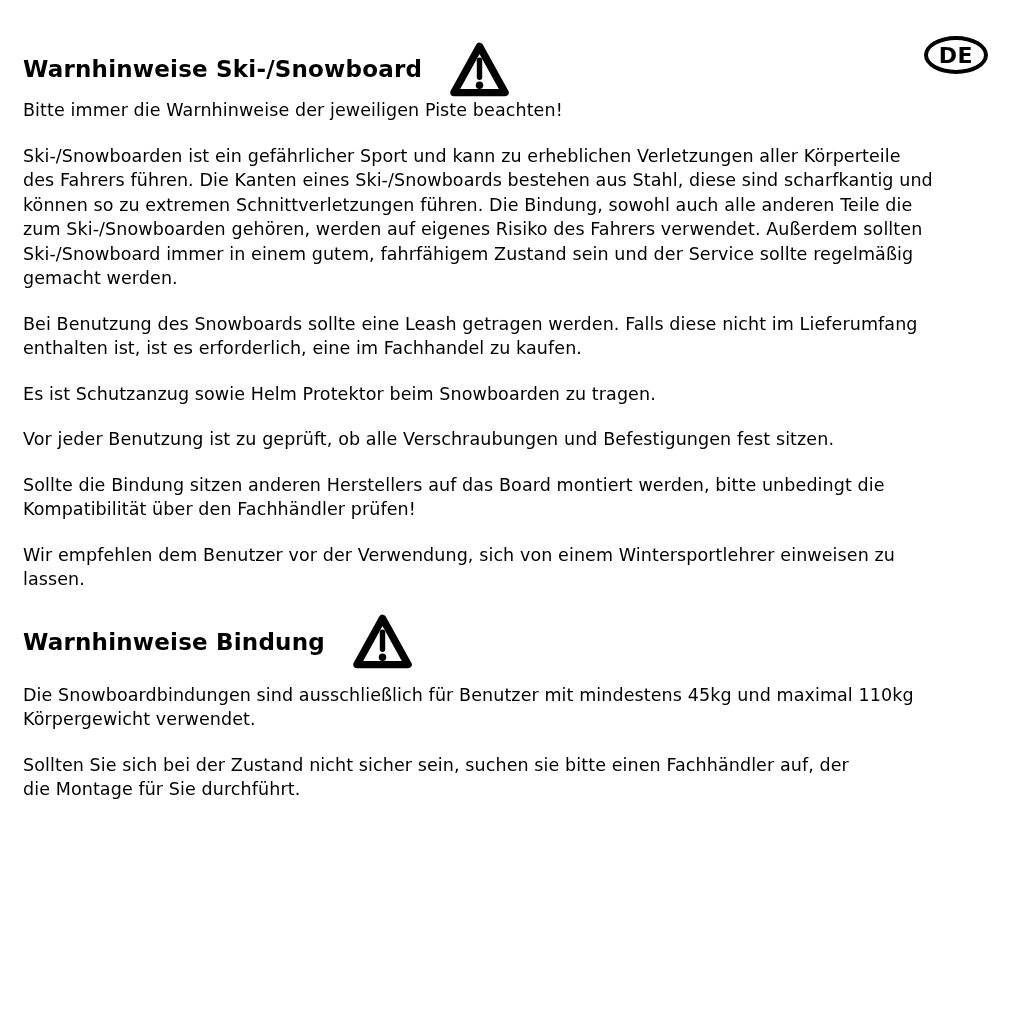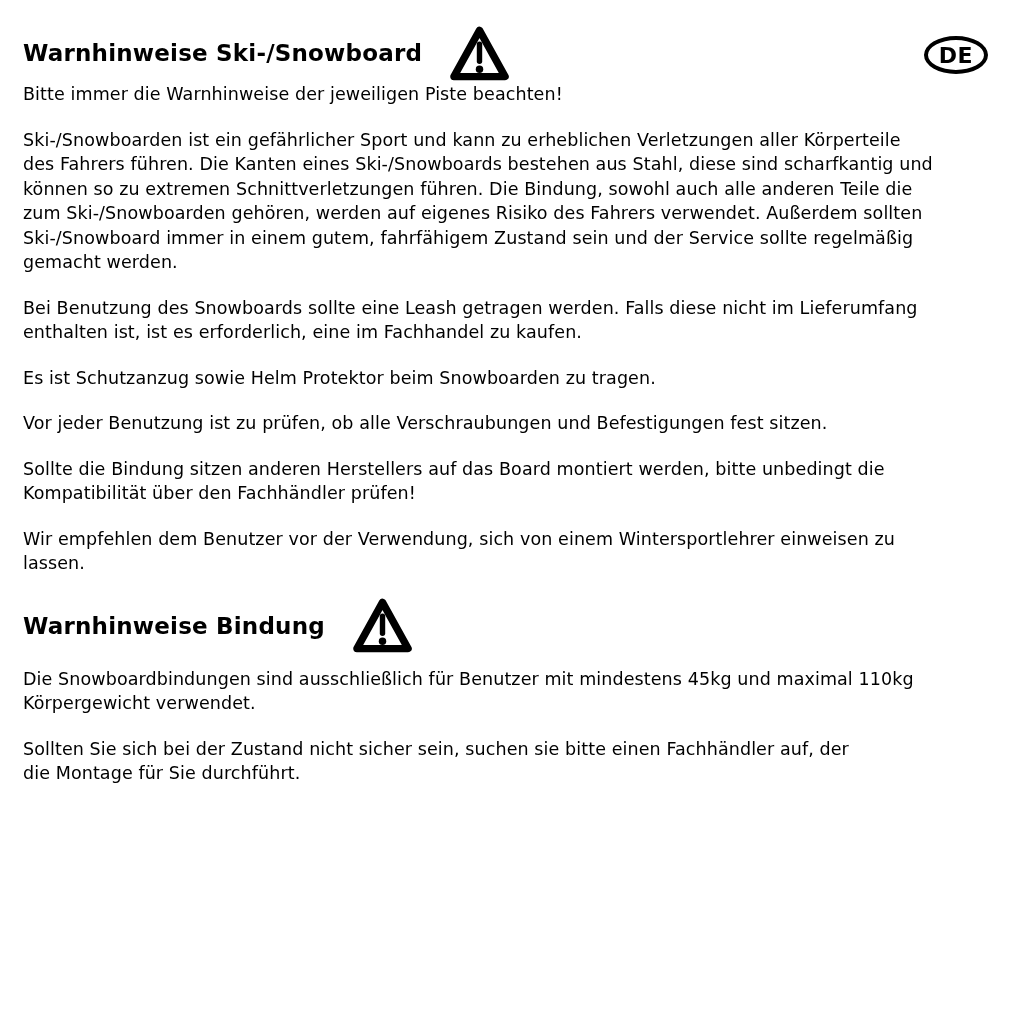--- a/index.html
+++ b/index.html
@@ -7,20 +7,21 @@
     position: relative;
     width: 1027px;
     height: 1032px;
     background: #ffffff;
     color: #000000;
     font-family: "DejaVu Sans", sans-serif;
     overflow: hidden;
   }
   .content {
     padding: 24px 0 0 23px;
+    margin-top: 16px;
   }
   .section-header {
     display: flex;
     align-items: center;
     height: 58px;
   }
   .section-heading {
     font-size: 23px;
     font-weight: bold;
     letter-spacing: 0.2px;
@@ -84,21 +85,21 @@
     <p class="para">Bitte immer die Warnhinweise der jeweiligen Piste beachten!</p>
     <p class="para first-para">Ski-/Snowboarden ist ein gefährlicher Sport und kann zu erheblichen Verletzungen aller Körperteile
 des Fahrers führen. Die Kanten eines Ski-/Snowboards bestehen aus Stahl, diese sind scharfkantig und
 können so zu extremen Schnittverletzungen führen. Die Bindung, sowohl auch alle anderen Teile die
 zum Ski-/Snowboarden gehören, werden auf eigenes Risiko des Fahrers verwendet. Außerdem sollten
 Ski-/Snowboard immer in einem gutem, fahrfähigem Zustand sein und der Service sollte regelmäßig
 gemacht werden.</p>
     <p class="para">Bei Benutzung des Snowboards sollte eine Leash getragen werden. Falls diese nicht im Lieferumfang
 enthalten ist, ist es erforderlich, eine im Fachhandel zu kaufen.</p>
     <p class="para">Es ist Schutzanzug sowie Helm Protektor beim Snowboarden zu tragen.</p>
-    <p class="para">Vor jeder Benutzung ist zu prüfen, ob alle Verschraubungen und Befestigungen fest sitzen.</p>
+    <p class="para">Vor jeder Benutzung ist zu geprüft, ob alle Verschraubungen und Befestigungen fest sitzen.</p>
     <p class="para">Sollte die Bindung sitzen anderen Herstellers auf das Board montiert werden, bitte unbedingt die
 Kompatibilität über den Fachhändler prüfen!</p>
     <p class="para">Wir empfehlen dem Benutzer vor der Verwendung, sich von einem Wintersportlehrer einweisen zu
 lassen.</p>
 
     <div class="section-header header-2">
       <h2 class="section-heading" style="margin:0;">Warnhinweise Bindung</h2>
       <span class="warning-icon">
         <svg viewBox="0 0 62 57" xmlns="http://www.w3.org/2000/svg" aria-hidden="true">
           <path d="M31 5 L57 52 L5 52 Z" fill="none" stroke="#000" stroke-width="7.5" stroke-linejoin="round"></path>

